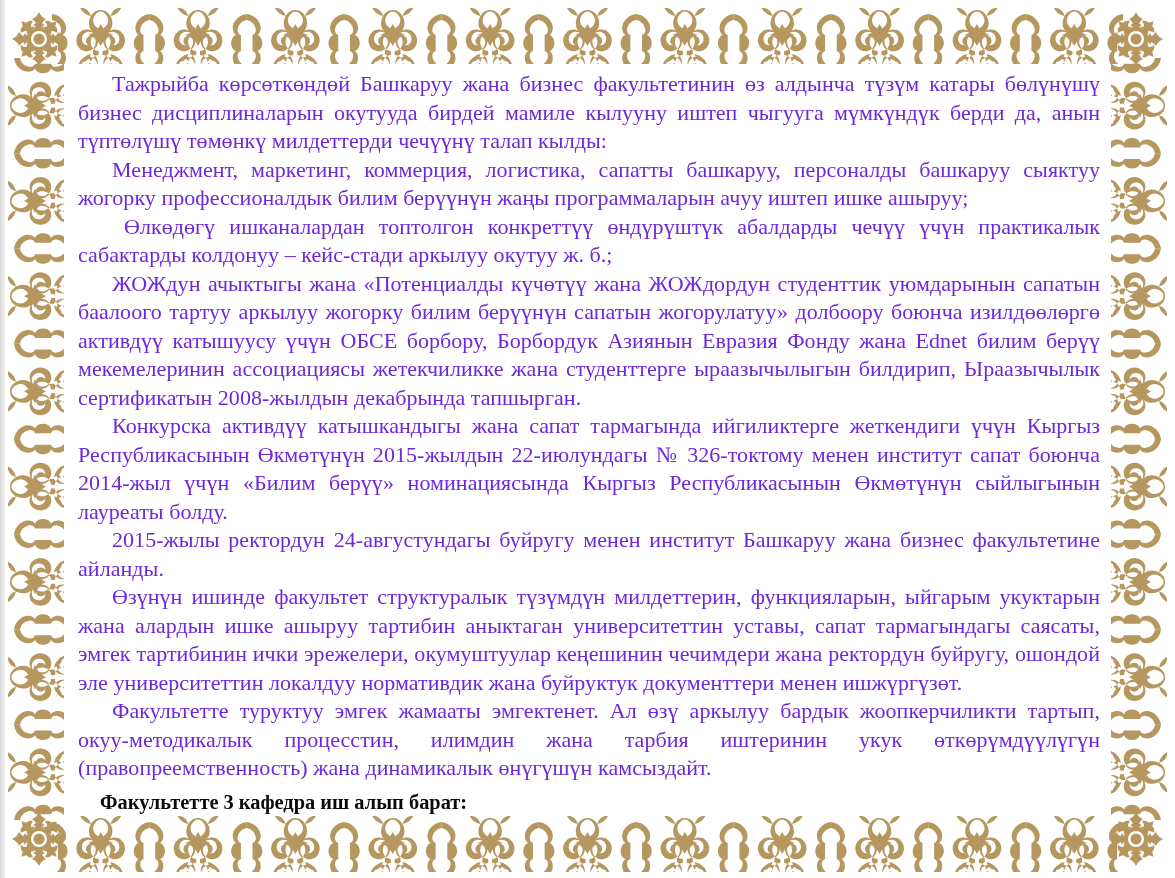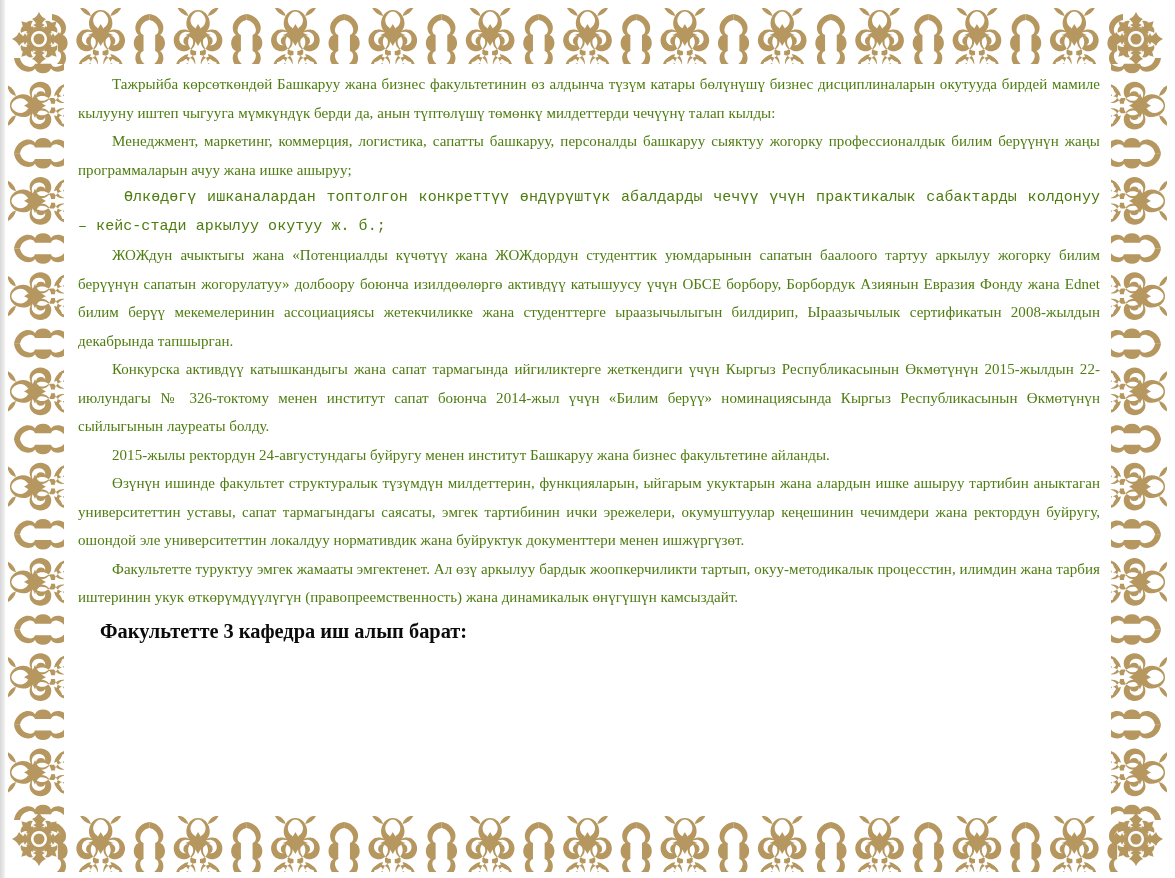--- a/index.html
+++ b/index.html
@@ -68,27 +68,27 @@
     position: absolute;
     left: 78px;
     top: 70px;
     width: 1022px;
     z-index: 1;
   }
   p.para {
     margin: 0 0 0 0;
     text-align: justify;
     text-justify: inter-word;
-    font-size: 15px;
+    font-size: 22px;
     line-height: 28.5px;
-    color: #4d7c0f;
+    color: #6d28d9;
     text-indent: 34px;
     letter-spacing: 0.05px;
   }
-  p.para.indent-wide { text-indent: 46px; font-family: Liberation Mono, monospace; }
+  p.para.indent-wide { text-indent: 46px; }
   p.heading-bold {
     margin: 4px 0 0 22px;
     font-weight: bold;
     font-size: 20.4px;
     line-height: 30px;
     color: #0b0b0b;
     text-indent: 0;
     text-align: left;
   }
 </style>
@@ -343,21 +343,21 @@
     <svg viewBox="0 0 74 74">
         <use href="#medallion"></use>
       </svg>
   </div>
 
   <div class="content">
 
     <p class="para">Тажрыйба көрсөткөндөй Башкаруу жана бизнес факультетинин өз алдынча түзүм катары бөлүнүшү бизнес дисциплиналарын окутууда бирдей мамиле кылууну иштеп чыгууга мүмкүндүк берди да, анын түптөлүшү төмөнкү милдеттерди чечүүнү талап кылды:</p>
 
 
-    <p class="para">Менеджмент, маркетинг, коммерция, логистика, сапатты башкаруу, персоналды башкаруу сыяктуу жогорку профессионалдык билим берүүнүн жаңы программаларын ачуу жана ишке ашыруу;</p>
+    <p class="para">Менеджмент, маркетинг, коммерция, логистика, сапатты башкаруу, персоналды башкаруу сыяктуу жогорку профессионалдык билим берүүнүн жаңы программаларын ачуу иштеп ишке ашыруу;</p>
 
     <p class="para indent-wide">Өлкөдөгү ишканалардан топтолгон конкреттүү өндүрүштүк абалдарды чечүү үчүн практикалык сабактарды колдонуу – кейс-стади аркылуу окутуу ж. б.;</p>
 
 
     <p class="para">ЖОЖдун ачыктыгы жана «Потенциалды күчөтүү жана ЖОЖдордун студенттик уюмдарынын сапатын баалоого тартуу аркылуу жогорку билим берүүнүн сапатын жогорулатуу» долбоору боюнча изилдөөлөргө активдүү катышуусу үчүн ОБСЕ борбору, Борбордук Азиянын Евразия Фонду жана Ednet билим берүү мекемелеринин ассоциациясы жетекчиликке жана студенттерге ыраазычылыгын билдирип, Ыраазычылык сертификатын 2008-жылдын декабрында тапшырган.</p>
 
     <p class="para">Конкурска активдүү катышкандыгы жана сапат тармагында ийгиликтерге жеткендиги үчүн Кыргыз Республикасынын Өкмөтүнүн 2015-жылдын 22-июлундагы № 326-токтому менен институт сапат боюнча 2014-жыл үчүн «Билим берүү» номинациясында Кыргыз Республикасынын Өкмөтүнүн сыйлыгынын лауреаты болду.</p>
 
     <p class="para">2015-жылы ректордун 24-августундагы буйругу менен институт Башкаруу жана бизнес факультетине айланды.</p>
 

